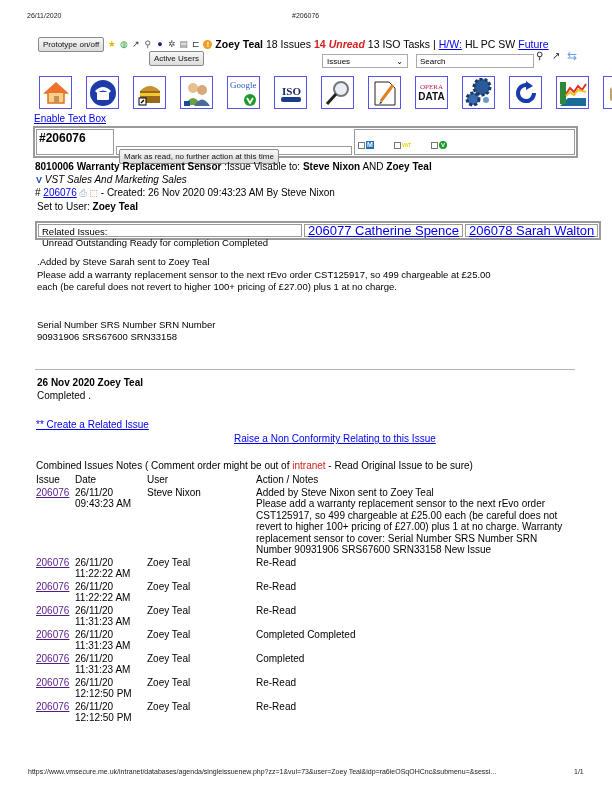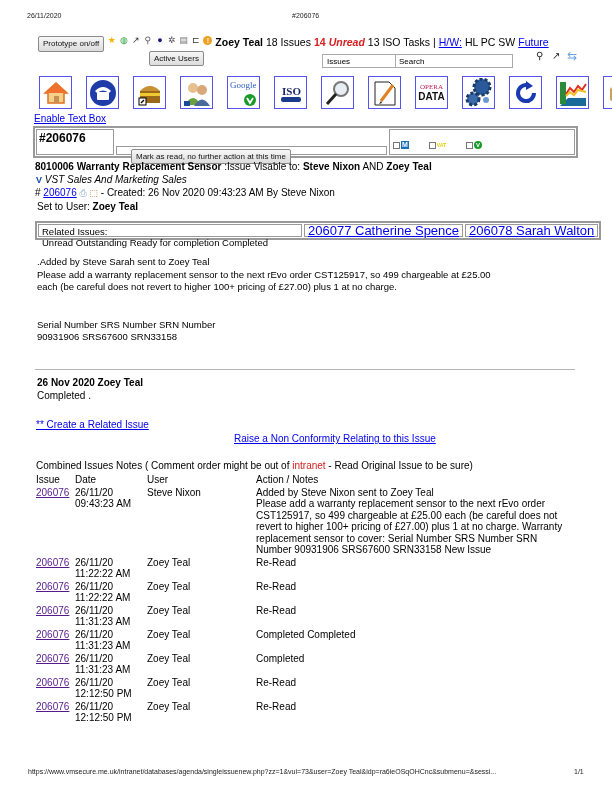--- a/index.html
+++ b/index.html
@@ -13,21 +13,21 @@
   .print-hdr { font-size: 7px; color: #222; }
   a, .lnk { color: #1a0dab; text-decoration: underline; cursor: pointer; }
   .lnk-blue { color: #0000ee; }
   .lnk-visited { color: #551a8b; }
   .btn {
     display: inline-block; font-family: "Liberation Sans", sans-serif;
     font-size: 8px; padding: 1px 4px; border: 1px solid #8a8a8a;
     background: linear-gradient(#f7f7f7, #dcdcdc); border-radius: 2px; color: #111;
     white-space: nowrap; line-height: 11px;
   }
-  .topbar { left: 38px; top: 36px; width: 550px; height: 16px; display: flex; gap: 3px; white-space: nowrap; }
+  .topbar { left: 38px; top: 36px; width: 550px; height: 16px; display: flex; align-items: center; gap: 3px; white-space: nowrap; }
   .ticon { display: inline-block; width: 9px; height: 9px; font-size: 9px; line-height: 9px; text-align: center; }
   .toprow-text { font-size: 10.5px; }
   .bold { font-weight: bold; }
   .red { color: #d42020; }
   .select {
     width: 86px; height: 14px; border: 1px solid #aaa; background: #fff; font-size: 8px;
     display: flex; align-items: center; justify-content: space-between; padding: 0 4px;
   }
   .search {
     width: 118px; height: 14px; border: 1px solid #aaa; background: #fff; font-size: 8px;
@@ -75,21 +75,21 @@
   <span class="toprow-text">HL PC SW</span>
   <a class="toprow-text lnk-blue">Future</a>
 </div>
 
 <span class="abs btn" style="left:149px; top:51px;">Active Users</span>
 
 <div class="abs select" style="left:322px; top:54px;">
   <span>Issues</span>
   <span style="font-size:8px;">⌄</span>
 </div>
-<div class="abs search" style="left:395px; top:54px;">
+<div class="abs search" style="left:416px; top:54px;">
   <span>Search</span>
 </div>
 <span class="abs" style="left:536px; top:50px; font-size:10px; color:#222;">⚲</span>
 <span class="abs" style="left:552px; top:50px; font-size:10px; color:#222;">↗</span>
 <span class="abs" style="left:567px; top:49px; font-size:12px; color:#6aa0e0;">⇆</span>
 
 <div class="abs iconbar">
   <div class="tile">
     <svg width="26" height="26" viewBox="0 0 26 26">
         <polygon points="13,3 2,13 5,13 5,23 21,23 21,13 24,13" fill="#f4d08a" stroke="#e07020" stroke-width="1.5"></polygon>
@@ -189,21 +189,21 @@
   </div>
   <div class="tile">
     <span style="font-size:34px; font-weight:bold; line-height:30px; color:#000;">X</span>
   </div>
 </div>
 
 <a class="abs lnk-blue" style="left:34px; top:113px; font-size:10px;">Enable Text Box</a>
 
 <div class="abs idbox">
   <div class="idcell" style="width:78px; padding:1px 2px; font-weight:bold; font-size:12px;">#206076</div>
-  <div class="idcell" style="width:271px; padding:2px 14px;margin-top:18px;">
+  <div class="idcell" style="width:236px; padding:2px 2px;margin-top:18px;">
     <span class="btn">Mark as read, no further action at this time</span>
   </div>
   <div class="idcell" style="flex:1; display:flex; align-items:center; gap:8px; padding:6px 3px 0 3px;">
     <span style="display:flex; align-items:center; gap:1px;">
       <span style="width:7px; height:7px; border:1px solid #777; background:#fff; display:inline-block;"></span>
       <span style="background:#1a6fb8; color:#fff; font-size:7px; font-weight:bold; padding:0 1px; line-height:8px;">M</span>
     </span>
     <span style="display:flex; align-items:center; gap:1px; margin-left:12px;">
       <span style="width:7px; height:7px; border:1px solid #777; background:#fff; display:inline-block;"></span>
       <span style="color:#e6d100; font-size:5px; font-weight:bold; line-height:6px;">VAT</span>

